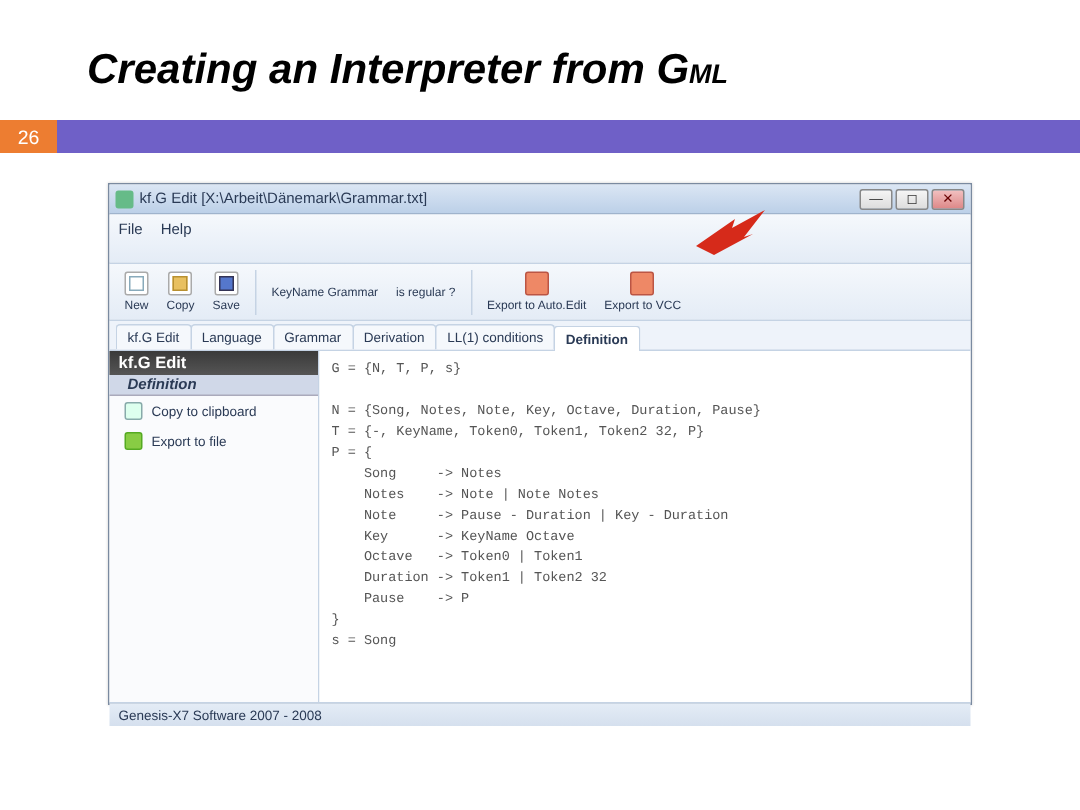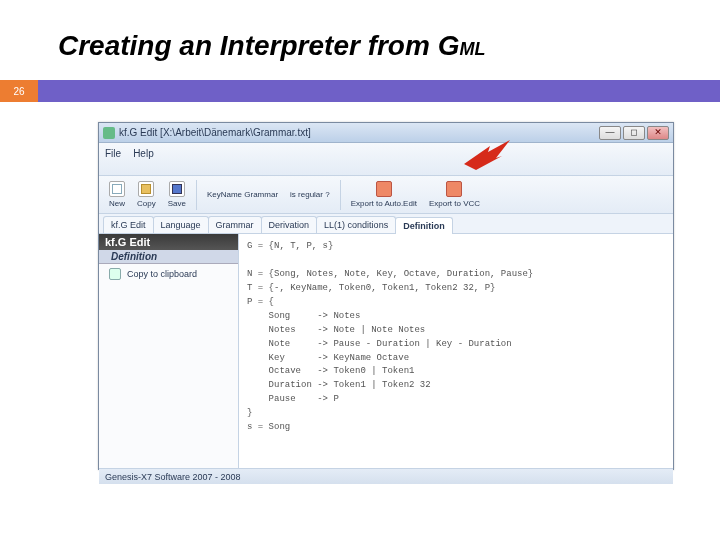--- a/index.html
+++ b/index.html
@@ -1,22 +1,22 @@
 <!DOCTYPE html>
 <html><head>
 <meta charset="utf-8">
 <style>
   * { box-sizing: border-box; margin: 0; padding: 0; }
   body { width: 720px; height: 540px; background: #fff; font-family: Arial, sans-serif; position: relative; overflow: hidden; }
   .slide-title { font-size: 28px; font-weight: bold; font-style: italic; color: #000000; padding: 30px 16px 10px 58px; }
   .slide-title .sub { font-size: 18px; vertical-align: baseline; }
   .page-bar { display: flex; align-items: stretch; height: 22px; margin-top: 8px; }
-  .page-num { width: 38px; background: #ed7d31; color: #fff; font-size: 10px; display: flex; align-items: center; justify-content: center; }
+  .page-num { width: 38px; background: #ed7d31; color: #fff; font-size: 13px; display: flex; align-items: center; justify-content: center; }
   .page-strip { flex: 1; background: #6f60c7; }
-  .app-window { position: absolute; left: 98px; top: 122px; width: 576px; height: 348px; border: 1px solid #7a8aa0; background: #fff; box-shadow: 0 0 2px rgba(0,0,0,0.2); }
+  .app-window { position: absolute; left: 72px; top: 122px; width: 576px; height: 348px; border: 1px solid #7a8aa0; background: #fff; box-shadow: 0 0 2px rgba(0,0,0,0.2); }
   .titlebar { height: 20px; background: linear-gradient(#dbe6f4,#bcd0e8); display: flex; align-items: center; padding: 0 4px; font-size: 10px; color: #2a3a55; border-bottom: 1px solid #9fb3cc; }
   .titlebar-icon { width: 12px; height: 12px; background: #6b8; margin-right: 4px; border-radius: 2px; }
   .win-controls { margin-left: auto; display: flex; gap: 2px; }
   .win-btn { width: 22px; height: 14px; border: 1px solid #888; background: linear-gradient(#f5f5f5,#ddd); border-radius: 2px; display: flex; align-items: center; justify-content: center; font-size: 9px; line-height: 1; color: #333; }
   .win-btn.close { background: linear-gradient(#f2c0c0,#d88); color: #600; }
   .menubar { height: 32px; background: linear-gradient(#f5f8fc,#e4ecf6); border-bottom: 1px solid #c5d3e4; display: flex; align-items: flex-end; padding: 16px 6px; gap: 12px; font-size: 10px; color: #2a3a55; }
   .toolbar { height: 38px; background: linear-gradient(#f5f8fc,#e4ecf6); border-bottom: 1px solid #c5d3e4; display: flex; align-items: center; padding: 2px 6px; gap: 4px; font-size: 8px; color: #2a3a55; }
   .tool-btn { display: flex; flex-direction: column; align-items: center; gap: 2px; padding: 2px 4px; cursor: default; }
   .tool-icon { width: 16px; height: 16px; border: 1px solid #aaa; background: #fff; border-radius: 2px; position: relative; }
   .tool-icon.new::after { content:""; position:absolute; inset:2px; background:#fff; border:1px solid #8ab; }
@@ -109,20 +109,24 @@
   </div>
 
   <div class="body-area">
     <div class="sidebar">
       <div class="sidebar-head">kf.G Edit</div>
       <div class="sidebar-sub">Definition</div>
       <div class="sidebar-item">
         <div class="ic"></div>
         <span>Copy to clipboard</span>
       </div>
+      <div class="sidebar-item exp">
+        <div class="ic"></div>
+        <span>Export to file</span>
+      </div>
     </div>
     <div class="content"><span>G = {N, T, P, s}</span>
 <span></span>
 <span>N = {Song, Notes, Note, Key, Octave, Duration, Pause}</span>
 <span>T = {-, KeyName, Token0, Token1, Token2 32, P}</span>
 <span>P = {</span>
 <span>    Song     -&gt; Notes</span>
 <span>    Notes    -&gt; Note | Note Notes</span>
 <span>    Note     -&gt; Pause - Duration | Key - Duration</span>
 <span>    Key      -&gt; KeyName Octave</span>

